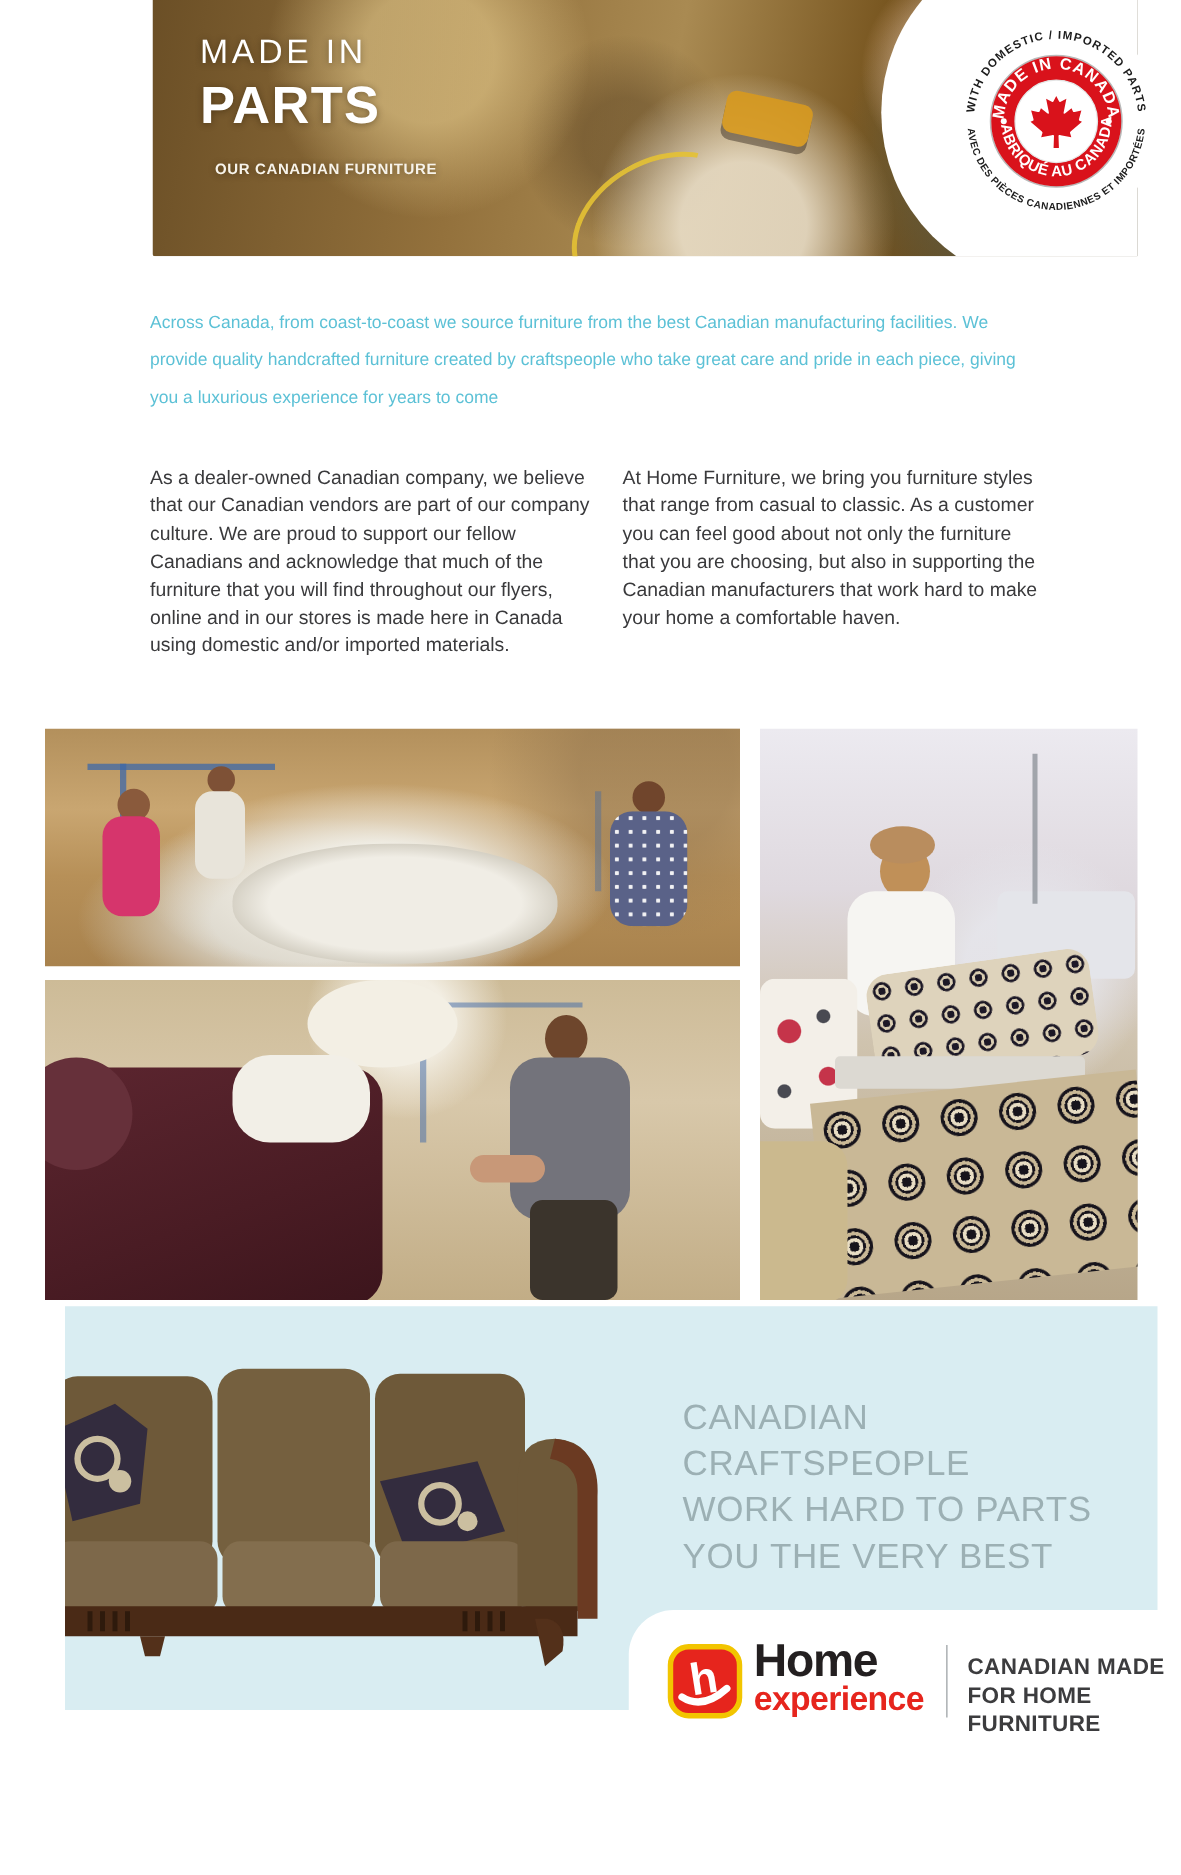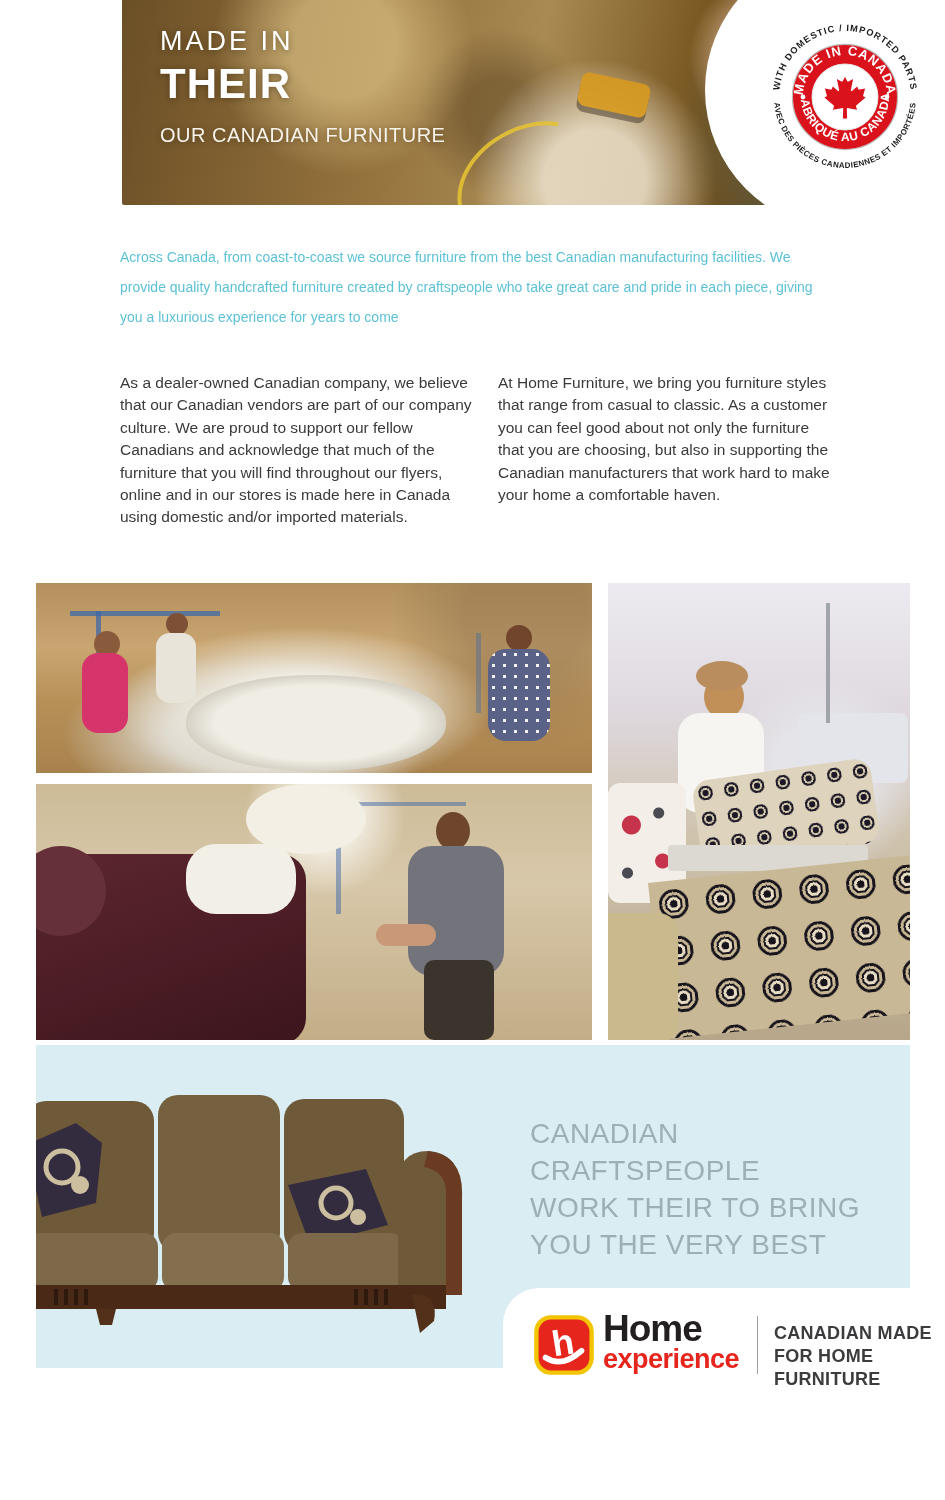--- a/index.html
+++ b/index.html
@@ -20,21 +20,21 @@
   }
   .hero-hose { position:absolute; left:42%; top:62%; width:150px; height:110px;
     border:4px solid #e5c234; border-radius:50%; border-color:#e5c234 transparent transparent #e5c234;
     transform:rotate(-30deg); opacity:.9; }
   .hero-tool { position:absolute; left:58%; top:38%; width:70px; height:34px; background:#d89a1f;
     border-radius:8px; transform:rotate(12deg); box-shadow:0 6px 0 rgba(30,20,10,.45); opacity:.9; }
   .hero-circle-cut { position:absolute; left:583px; top:-50px; width:280px; height:280px; border-radius:50%; background:#ffffff; }
   .hero-text { position:absolute; left:38px; top:26px; color:#fff; text-shadow:0 1px 6px rgba(40,25,5,.45); }
   .hero-title1 { font-size:27px; font-weight:500; letter-spacing:3px; }
   .hero-title2 { font-size:42px; font-weight:800; letter-spacing:1px; margin-top:3px; }
-  .hero-sub { margin-top:16px; font-size:20px; font-weight:400; letter-spacing:.5px; line-height:23px; color:#f7f3ea; }
+  .hero-sub { margin-top:16px; font-size:12px; font-weight:700; letter-spacing:.5px; line-height:23px; color:#f7f3ea;margin-left:12px; }
 
   
   .badge { position:absolute; left:760px; top:12px; width:170px; height:170px; }
 
   
   .intro { position:absolute; left:120px; top:242px; width:700px; font-size:14px; line-height:30px; color:#5cc1d6; font-weight:400; }
   .col { position:absolute; top:372px; font-size:15.5px; line-height:22.4px; color:#3a3a3c; }
   .col-left  { left:120px; width:364px; }
   .col-right { left:498px; width:340px; }
 
@@ -65,21 +65,21 @@
     background-image:radial-gradient(circle, #1c1826 0 3px, #d9cdb2 3px 5px, #1c1826 5px 7px, rgba(0,0,0,0) 7.5px);
     background-size:26px 26px; border-radius:18px; }
   .floral-red { position:absolute; background-color:#f3efe8;
     background-image:radial-gradient(circle at 30% 35%, #c5344a 0 9px, rgba(0,0,0,0) 10px),
       radial-gradient(circle at 70% 65%, #c5344a 0 7px, rgba(0,0,0,0) 8px),
       radial-gradient(circle at 65% 25%, #494a52 0 5px, rgba(0,0,0,0) 6px),
       radial-gradient(circle at 25% 75%, #494a52 0 5px, rgba(0,0,0,0) 6px);
     border-radius:12px; }
 
   
-  .cta { position:absolute; left:36px; top:1045px; width:874px; height:323px; background:#d9edf2; }
+  .cta { position:absolute; left:52px; top:1045px; width:874px; height:323px; background:#d9edf2; }
   .sofa { position:absolute; left:0; top:40px; width:430px; height:250px; }
   .cta-headline { position:absolute; left:494px; top:70px; font-size:28px; line-height:37px; letter-spacing:.5px; color:#9cb0b4; font-weight:500; }
 
   
   .card { position:absolute; left:503px; top:1288px; width:442px; height:140px; background:#ffffff; border-radius:36px 0 0 0;
     display:flex; align-items:flex-start; padding:26px 0 0 30px; }
   .logo-mark { width:62px; height:62px; flex:0 0 auto; }
   .logo-words { margin-left:8px; margin-top:-2px; }
   .logo-home { font-size:37px; font-weight:800; color:#231f20; letter-spacing:-1px; line-height:34px; }
   .logo-furniture { font-size:27px; font-weight:800; color:#e6251d; letter-spacing:-.5px; line-height:26px; margin-top:0; }
@@ -92,21 +92,21 @@
 <div class="page">
 
   <div class="hero">
     <div class="hero-photo">
       <div class="hero-hose"></div>
       <div class="hero-tool"></div>
     </div>
     <div class="hero-circle-cut"></div>
     <div class="hero-text">
       <div class="hero-title1">MADE IN</div>
-      <div class="hero-title2">THEIR</div>
+      <div class="hero-title2">PARTS</div>
       <div class="hero-sub">
         <div>OUR CANADIAN FURNITURE</div>
       </div>
     </div>
   </div>
 
   <svg class="badge" viewBox="0 0 170 170" xmlns="http://www.w3.org/2000/svg" xmlns:xlink="http://www.w3.org/1999/xlink">
     <defs>
       <path id="arcTop" d="M 19,85 A 66,66 0 1 1 151,85"></path>
       <path id="arcBot" d="M 14,85 A 71,71 0 0 0 156,85"></path>
@@ -203,21 +203,21 @@
         <rect x="318" y="204" width="4" height="16"></rect>
           <rect x="328" y="204" width="4" height="16"></rect>
         <rect x="338" y="204" width="4" height="16"></rect>
           <rect x="348" y="204" width="4" height="16"></rect>
       </g>
       <path d="M386,210 Q402,214 398,236 L384,248 L376,210 Z" fill="#53301a"></path>
       <path d="M60,224 L80,224 L76,240 L64,240 Z" fill="#53301a"></path>
     </svg>
     <div class="cta-headline">
       <div>CANADIAN CRAFTSPEOPLE</div>
-      <div>WORK THEIR TO BRING</div>
+      <div>WORK HARD TO PARTS</div>
       <div>YOU THE VERY BEST</div>
     </div>
   </div>
 
   <div class="card">
     <svg class="logo-mark" viewBox="0 0 64 64" xmlns="http://www.w3.org/2000/svg">
       <rect x="3.5" y="3.5" width="57" height="57" rx="15" fill="#e6251d" stroke="#f2c500" stroke-width="4.5"></rect>
       <text x="20" y="42" font-family="Liberation Sans, sans-serif" font-size="37" font-weight="bold" fill="#ffffff" transform="rotate(-9 32 32)">h</text>
       <path d="M13,45 Q30,56 50,38" fill="none" stroke="#ffffff" stroke-width="6" stroke-linecap="round"></path>
     </svg>

